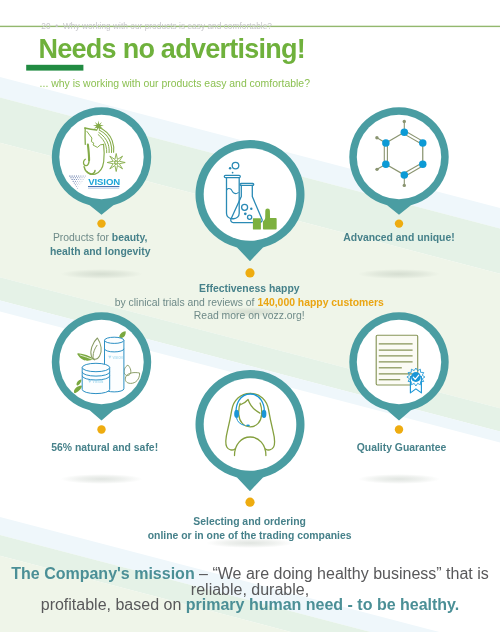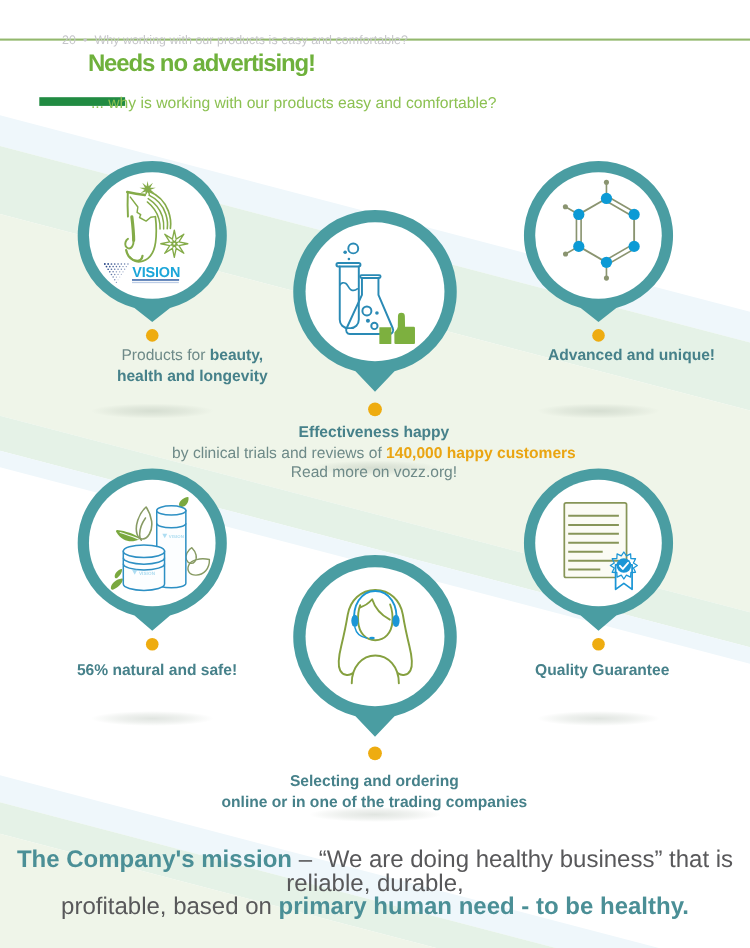--- a/index.html
+++ b/index.html
@@ -5,35 +5,35 @@
   html,body{margin:0;padding:0;background:#fff;}
   body{width:500px;height:632px;overflow:hidden;
        font-family:"Liberation Sans",sans-serif;
        -webkit-font-smoothing:antialiased;}
   #page{position:relative;width:500px;height:632px;overflow:hidden;background:#fff;}
   #bg{position:absolute;left:0;top:0;z-index:0;}
   #art{position:absolute;left:0;top:0;z-index:1;}
   .abs{position:absolute;z-index:2;}
   #hdr-text{left:0;top:22px;width:272px;text-align:right;
             font-size:8.25px;color:#c6c6ca;letter-spacing:.05px;white-space:nowrap;}
-  #title{left:38.6px;top:33.8px;font-size:16px;font-weight:bold;
-         color:#6fb13c;letter-spacing:-0.75px;white-space:nowrap;margin-left:20px;}
-  #subtitle{left:39.6px;top:64px;font-size:10.45px;color:#8cc152;white-space:nowrap;margin-left:21px;}
+  #title{left:38.6px;top:33.8px;font-size:27px;font-weight:bold;
+         color:#6fb13c;letter-spacing:-0.75px;white-space:nowrap;}
+  #subtitle{left:39.6px;top:78px;font-size:10.45px;color:#8cc152;white-space:nowrap;}
   .cap{text-align:center;line-height:13.6px;white-space:nowrap;
        transform:translateX(-50%);font-size:10.4px;}
   .cap .b{font-weight:bold;color:#46818a;}
   .cap .g{color:#6e8a88;}
   .cap .o{font-weight:bold;color:#eaa512;}
   #mission{left:0;top:566px;width:500px;text-align:center;
            font-size:16px;color:#58585a;line-height:15.6px;}
   #mission .tb{color:#4b8f96;font-weight:bold;}
 
-  #cap0{left:100.2px;top:231.4px;margin-left:28px;}
+  #cap0{left:100.2px;top:231.4px;}
   #cap1{left:249.3px;top:282.1px;}
-  #cap2{left:421px;top:231.4px;}
+  #cap2{left:399.0px;top:231.4px;}
   #cap3{left:104.7px;top:441.0px;}
   #cap4{left:249.6px;top:515.4px;}
   #cap5{left:401.5px;top:441.0px;}
 </style>
 </head>
 <body>
 
 <div id="page">
 <svg id="bg" width="500" height="632" viewBox="0 0 500 632">
   <rect width="500" height="632" fill="#ffffff"></rect>

